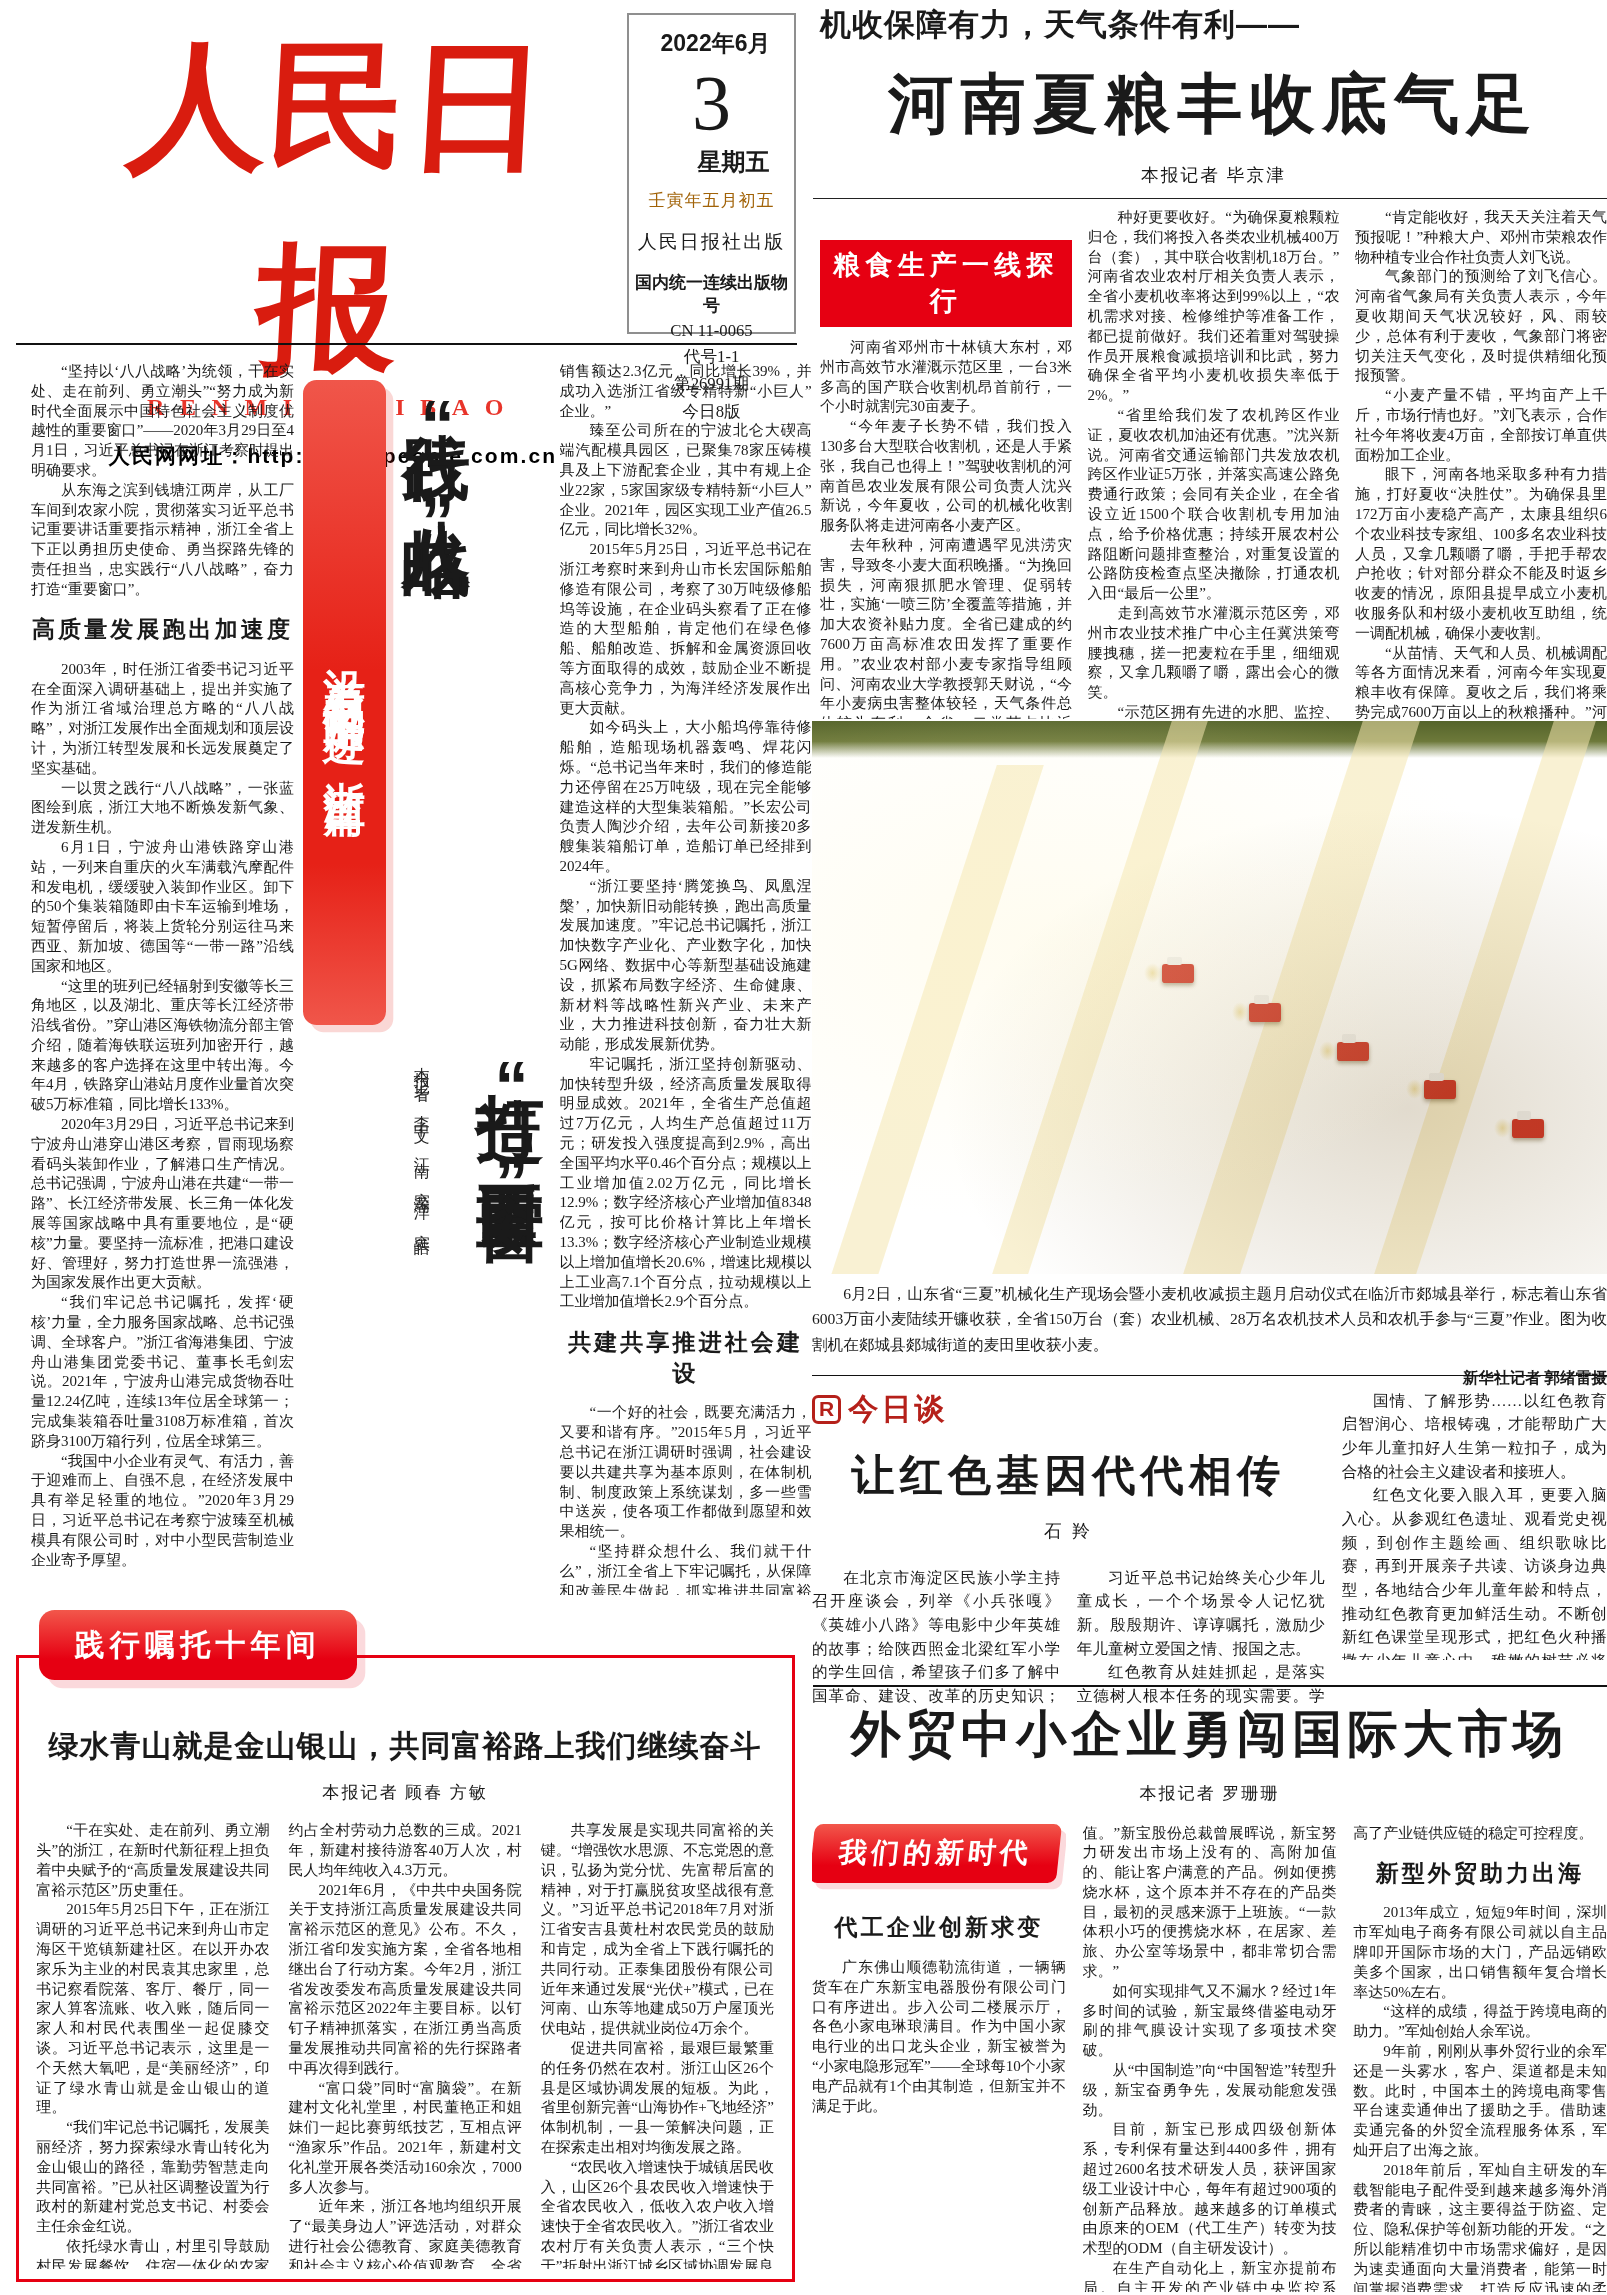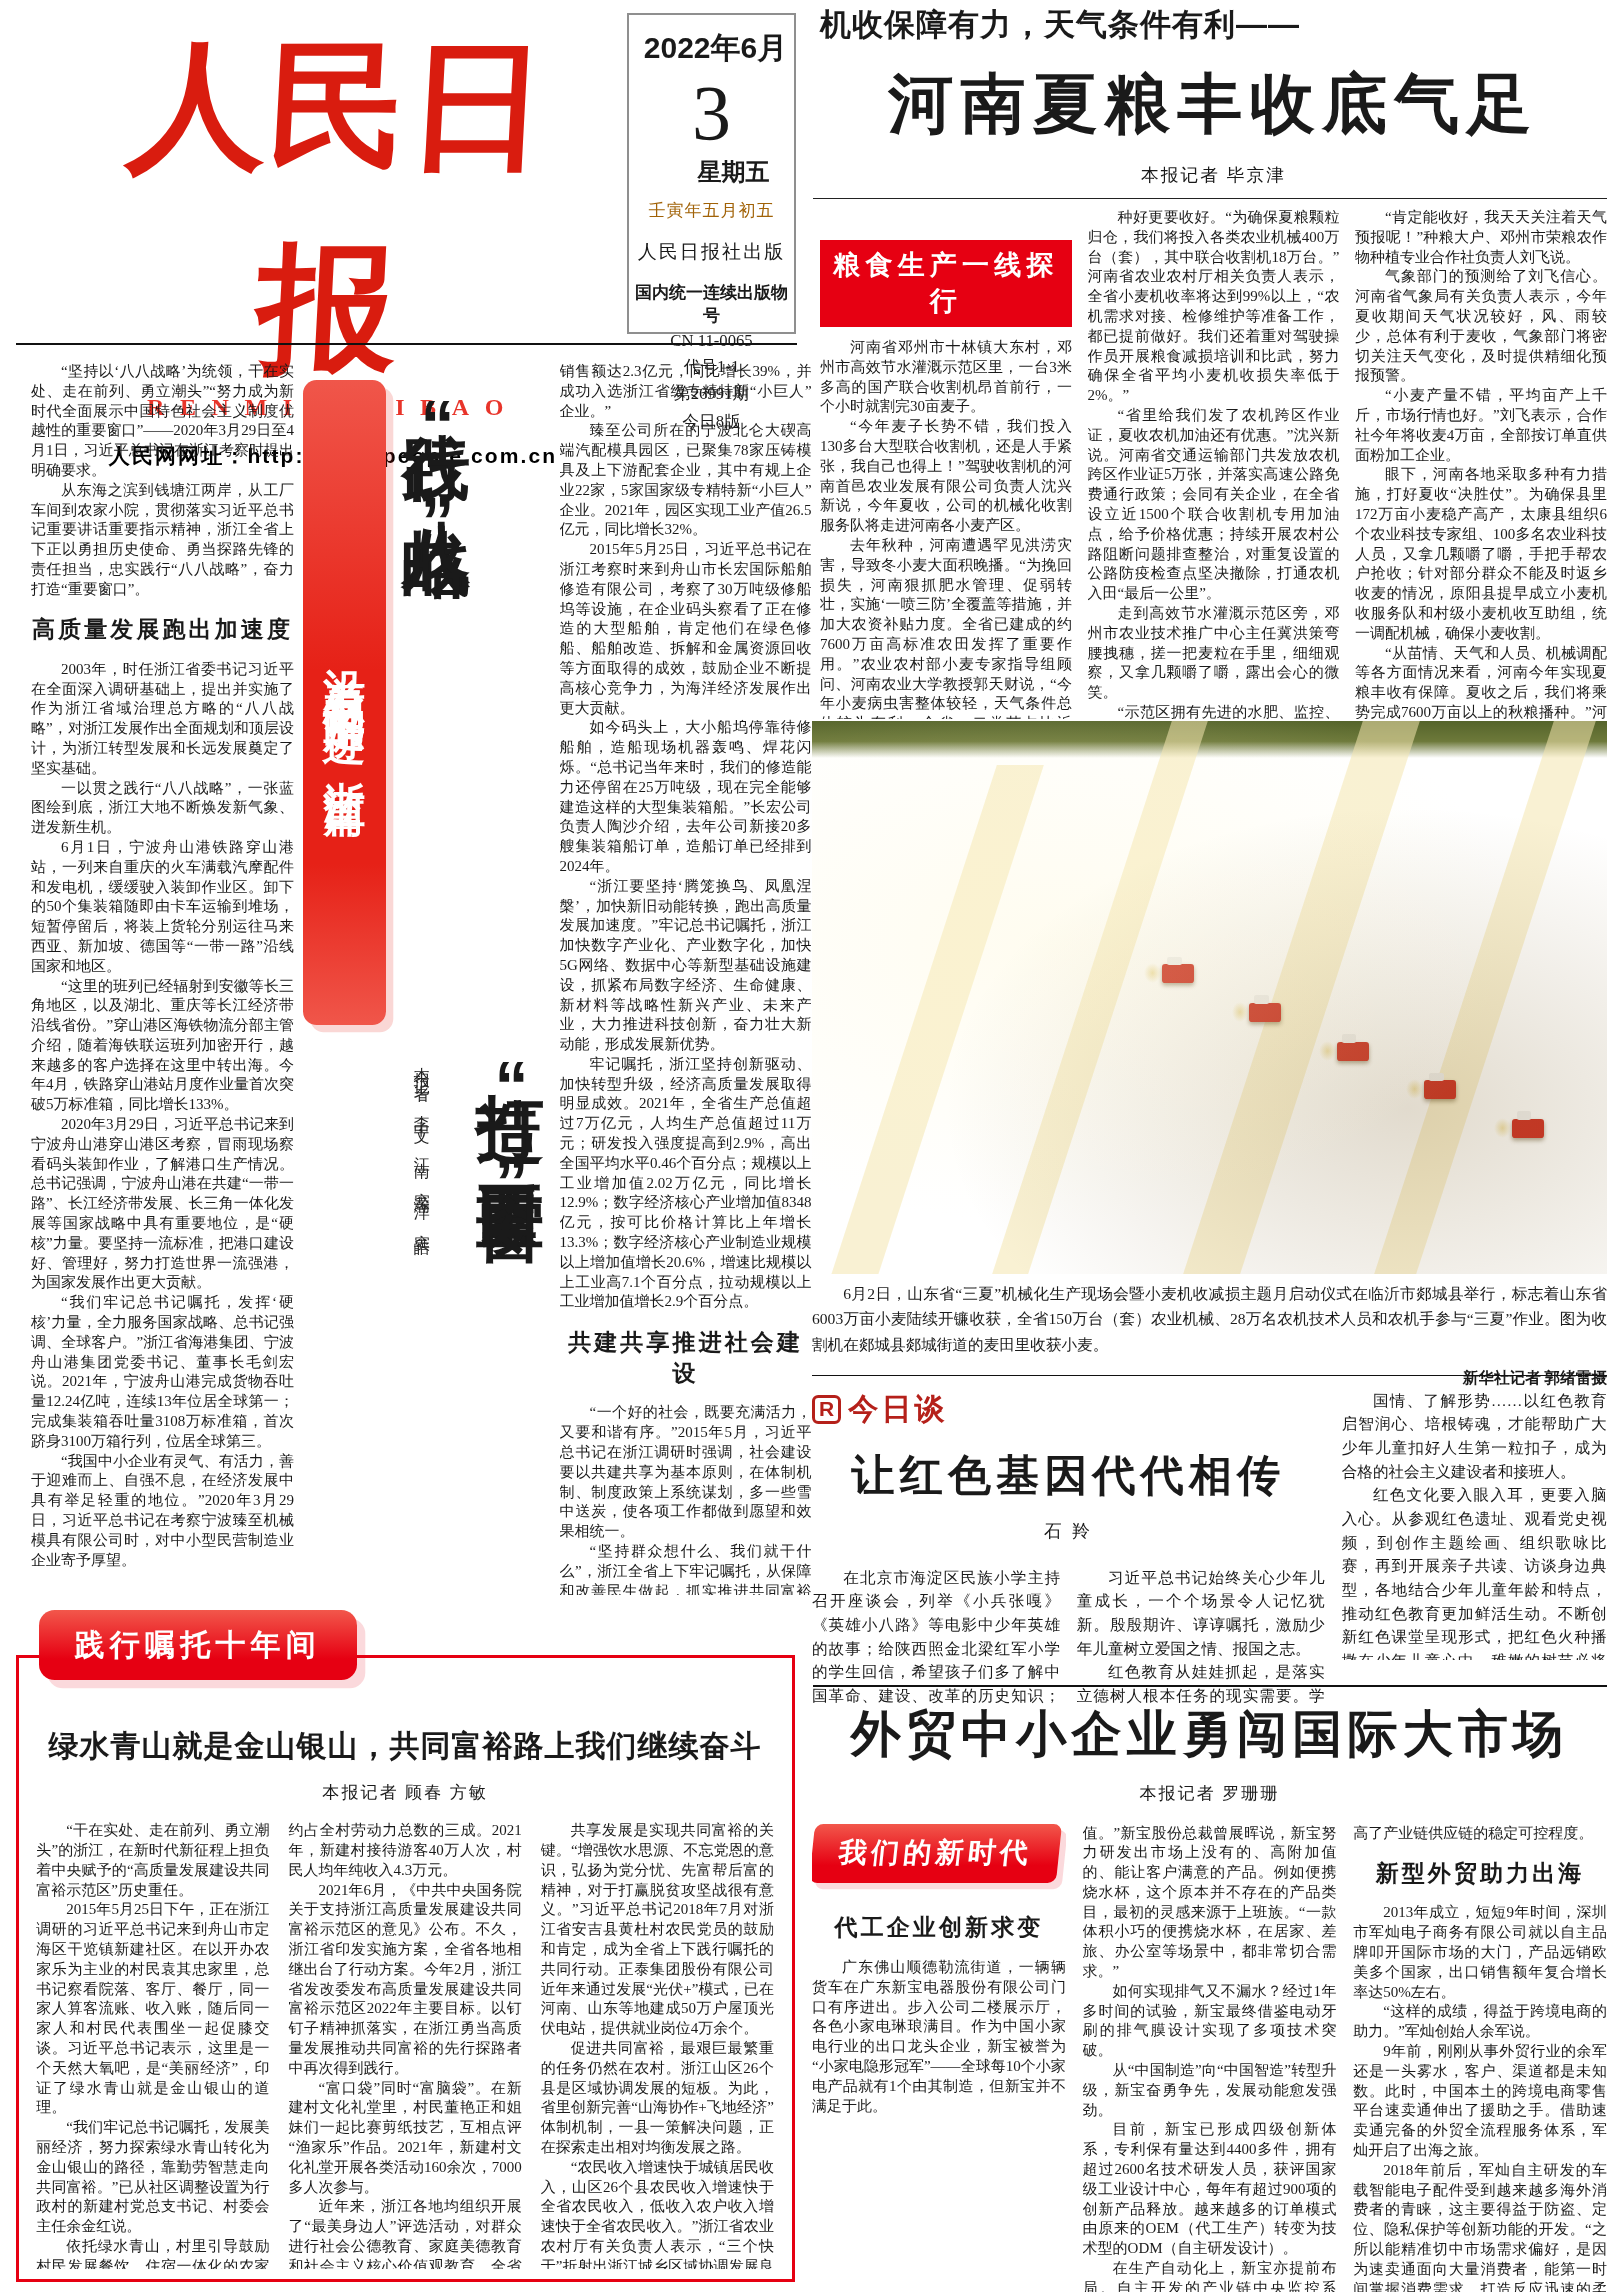--- a/index.html
+++ b/index.html
@@ -11,21 +11,21 @@
   .masthead{position:absolute;left:57px;top:5.2px;width:552px;text-align:center;}
   .masthead-logo{font-size:139px;line-height:1.45;font-weight:bold;color:#d91c0f;
                  font-family:"DejaVu Serif","Liberation Serif",serif;letter-spacing:1px;
                  transform:skewX(-3deg);}
   .masthead-latin{margin-top:-14.6px;color:#e8342a;font-size:24px;letter-spacing:15.6px;font-weight:bold;}
   .masthead-url{margin-top:21px;color:#000;font-size:21px;font-weight:bold;
                 font-family:"Liberation Sans","DejaVu Sans",sans-serif;letter-spacing:2.1px;}
 
   .date-box{position:absolute;left:627px;top:12.5px;width:169px;height:321px;
             border:2.6px solid #8f8f8f;text-align:center;padding-top:13.5px;}
-  .db-ym{font-size:30px;font-weight:bold;font-family:"Liberation Sans",sans-serif;padding-left:8px;}
+  .db-ym{font-size:23px;font-weight:bold;font-family:"Liberation Sans",sans-serif;padding-left:8px;}
   .db-day{font-size:78px;line-height:1.05;margin-top:3.1px;}
   .db-week{font-size:24px;font-weight:bold;font-family:"Liberation Sans",sans-serif;margin-top:2.1px;padding-left:44px;}
   .db-lunar{font-size:17px;color:#a16207;margin-top:11.4px;letter-spacing:1px;}
   .db-pub{font-size:19px;margin-top:16.7px;letter-spacing:2.1px;}
   .db-issn-label{font-size:17px;font-weight:bold;font-family:"Liberation Sans",sans-serif;margin-top:15.6px;}
   .db-line{font-size:16.7px;margin-top:4.2px;}
 
   .rule-head{position:absolute;left:15.6px;top:343px;width:781px;height:2.1px;background:#111;}
   .rule-lead{position:absolute;left:813px;top:198px;width:794px;height:1px;background:#222;}
   .rule-mid{position:absolute;left:813px;top:1685px;width:794px;height:1.6px;background:#111;}

